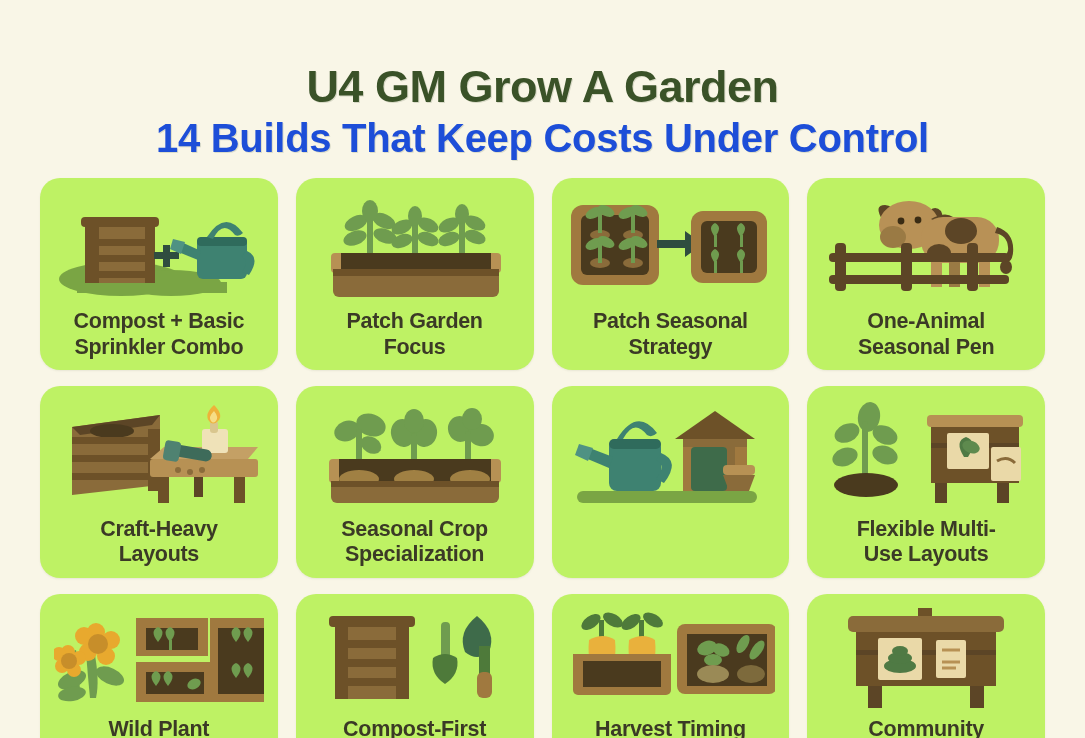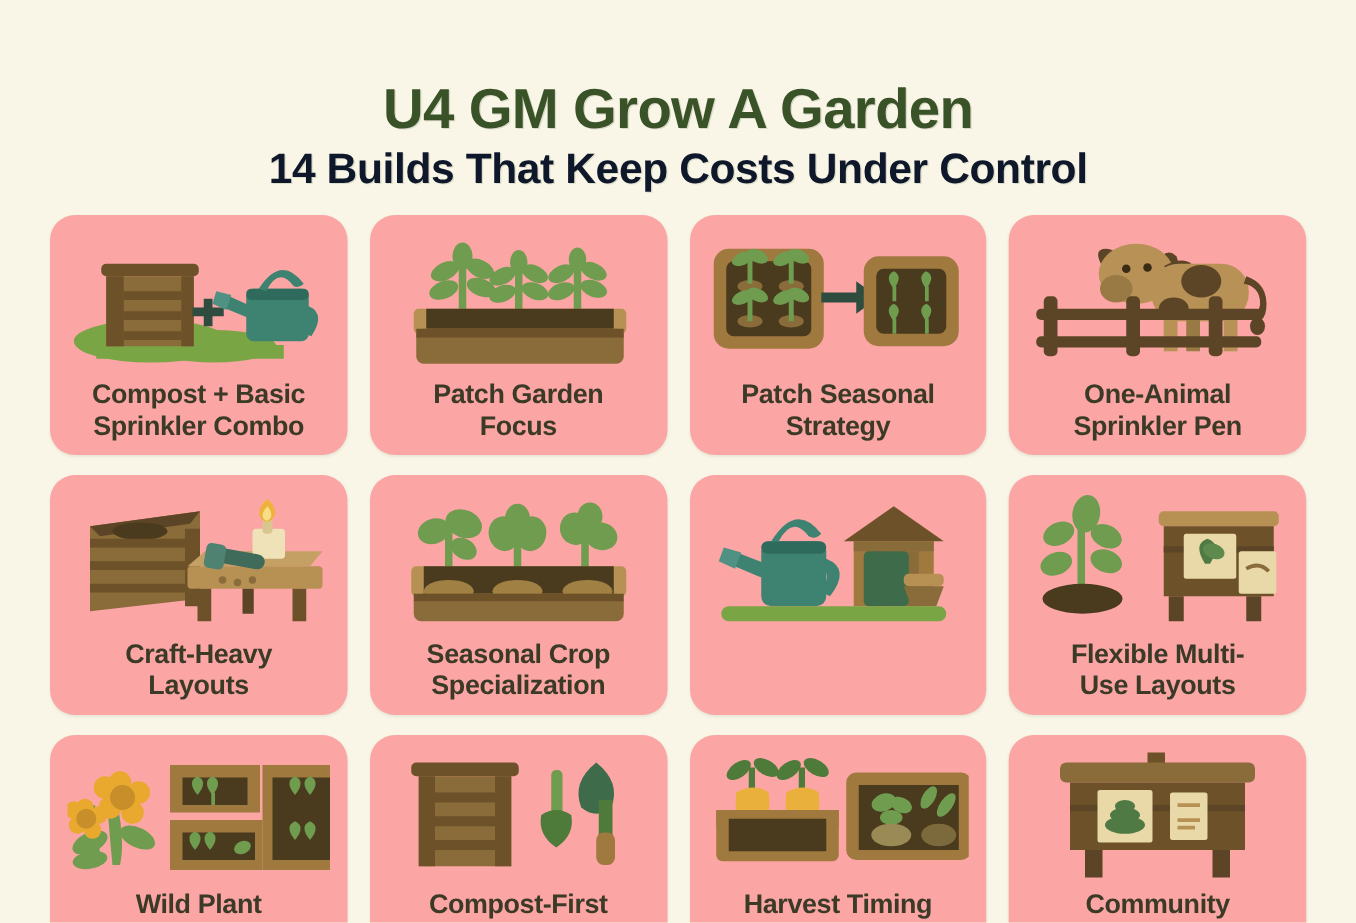--- a/index.html
+++ b/index.html
@@ -34,42 +34,42 @@
   }
   .title {
     font-size: 45px;
     font-weight: bold;
     color: #3a5228;
     letter-spacing: -0.5px;
     line-height: 1.12;
     text-shadow: 1px 1px 0 rgba(120,130,100,0.25);
   }
   .subtitle {
-    font-size: 34px;
+    font-size: 40px;
     font-weight: bold;
-    color: #0f172a;
+    color: #1d4ed8;
     letter-spacing: -0.3px;
     margin-top: 4px;
     text-shadow: 1px 1px 0 rgba(120,130,100,0.22);
   }
 
   
   .grid {
     margin: 17px 24px 0 24px;
     display: grid;
     grid-template-columns: repeat(4, 1fr);
     grid-template-rows: repeat(3, 1fr);
     column-gap: 18px;
     row-gap: 16px;
     flex: 1;
     padding-bottom: 11px;
   }
 
   .card {
-    background: #fca5a5;
+    background: #bef264;
     border-radius: 20px;
     display: flex;
     flex-direction: column;
     align-items: center;
     justify-content: flex-start;
     padding: 12px 8px 10px 8px;
     box-shadow: 0 1px 2px rgba(90,95,60,0.10);
     overflow: hidden;
   }
 
@@ -234,21 +234,21 @@
           <g fill="#5c4526">
             <rect x="14" y="52" width="11" height="48" rx="4"></rect>
             <rect x="80" y="52" width="11" height="48" rx="4"></rect>
             <rect x="146" y="52" width="11" height="48" rx="4"></rect>
             <rect x="8" y="62" width="180" height="9" rx="4"></rect>
             <rect x="8" y="84" width="180" height="9" rx="4"></rect>
           </g>
         </svg>
       </div>
       <div class="card-label">One-Animal
-Sprinkler Pen</div>
+Seasonal Pen</div>
     </div>
 
     <div class="card">
       <div class="art">
         <svg width="210" height="110" viewBox="0 0 210 110">
           <path d="M18 28 l88 -12 v70 l-88 10 z" fill="#8a6b3a"></path>
           <path d="M18 28 l88 -12 l-8 10 l-72 10 z" fill="#5c4526"></path>
           <ellipse cx="58" cy="32" rx="22" ry="7" fill="#4a3a1e"></ellipse>
           <rect x="18" y="38" width="80" height="7" fill="#6d5128"></rect>
           <rect x="18" y="56" width="80" height="7" fill="#6d5128"></rect>

